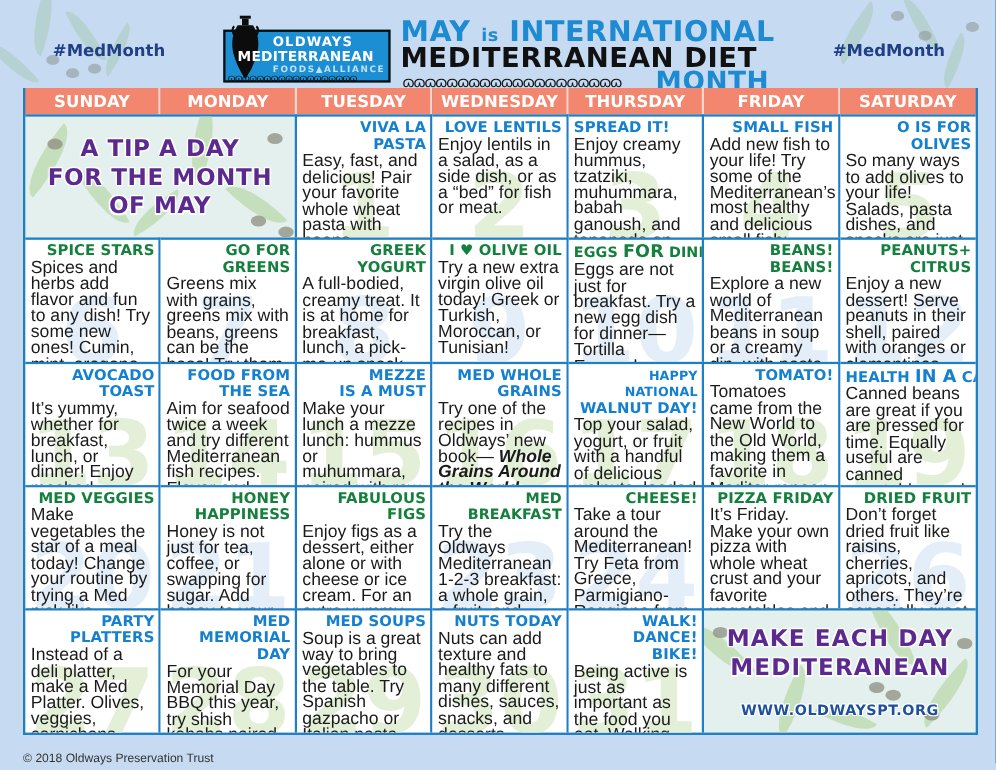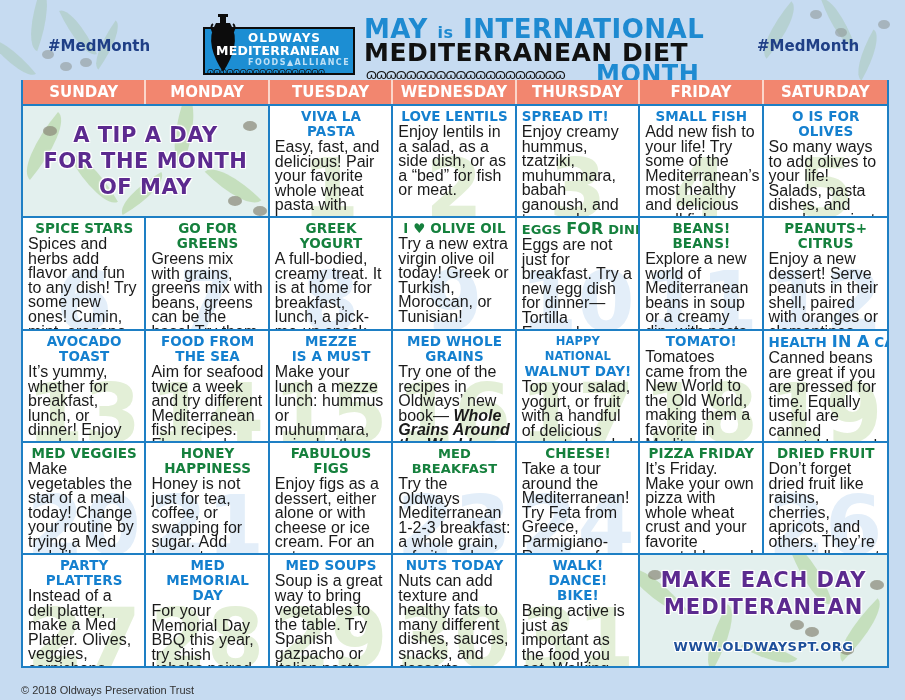--- a/index.html
+++ b/index.html
@@ -64,21 +64,21 @@
   .cell.last-col { border-right: none; }
   .cell .num {
     position: absolute; bottom: -14px; left: 0; right: 0; text-align: center;
     font-size: 82px; font-weight: bold; line-height: 1; z-index: 0;
     font-family: "DejaVu Sans", sans-serif;
   }
   .num.green { color: #e3efd7; }
   .num.blue { color: #e3eef9; }
   .cell .head {
     position: relative; z-index: 1; font-weight: bold; font-size: 13.5px; line-height: 15px;
-    text-align: center; font-family: "DejaVu Sans", sans-serif; letter-spacing: 0.1px;
+    text-align: right; font-family: "DejaVu Sans", sans-serif; letter-spacing: 0.1px;
     margin-bottom: 1px;
   }
   .head.blue { color: #1580cf; }
   .head.coral { color: #15803d; }
   .head .sm { font-size: 16px; }
   .cell .body {
     position: relative; z-index: 1; font-size: 16px; line-height: 14.6px; color: #1a1a1a;
     font-family: "Liberation Sans", sans-serif;
   }
   .body em { font-weight: bold; font-style: italic; }

